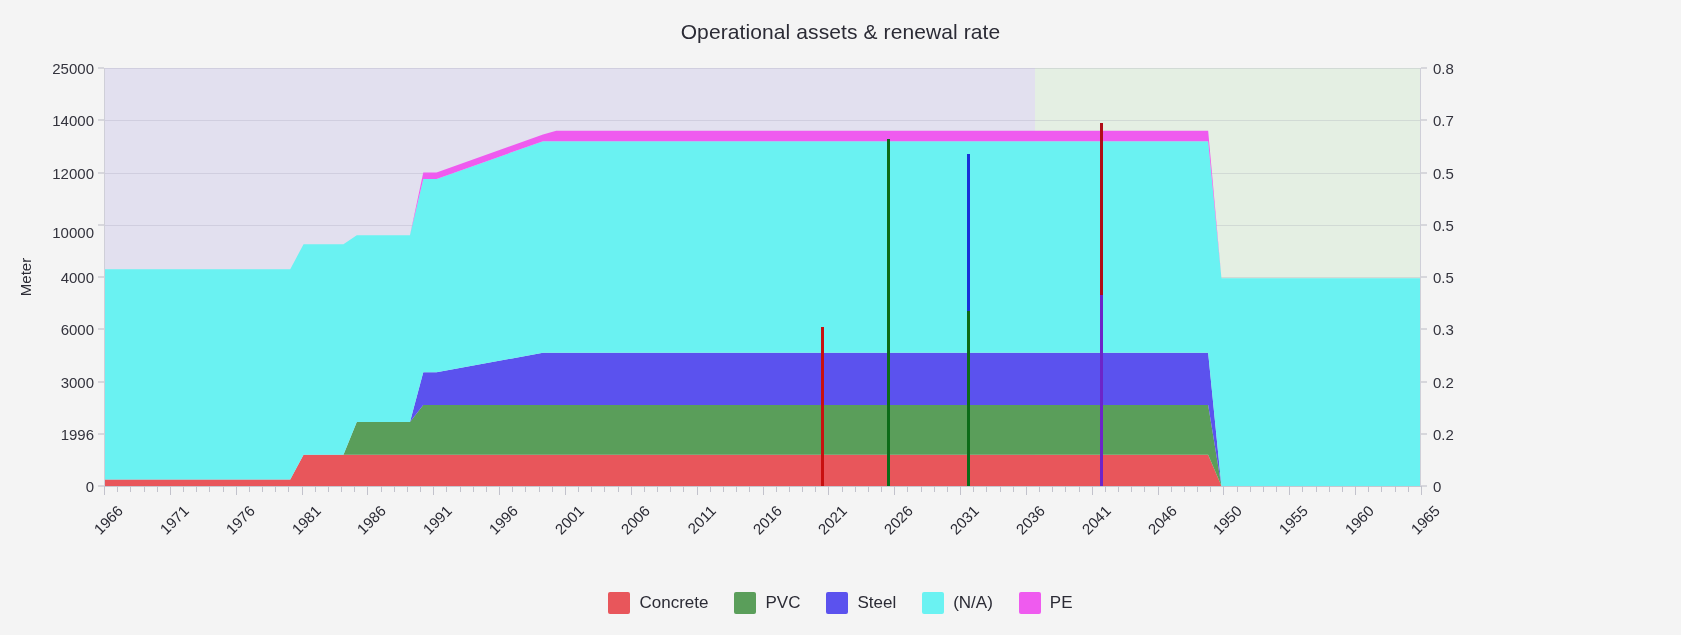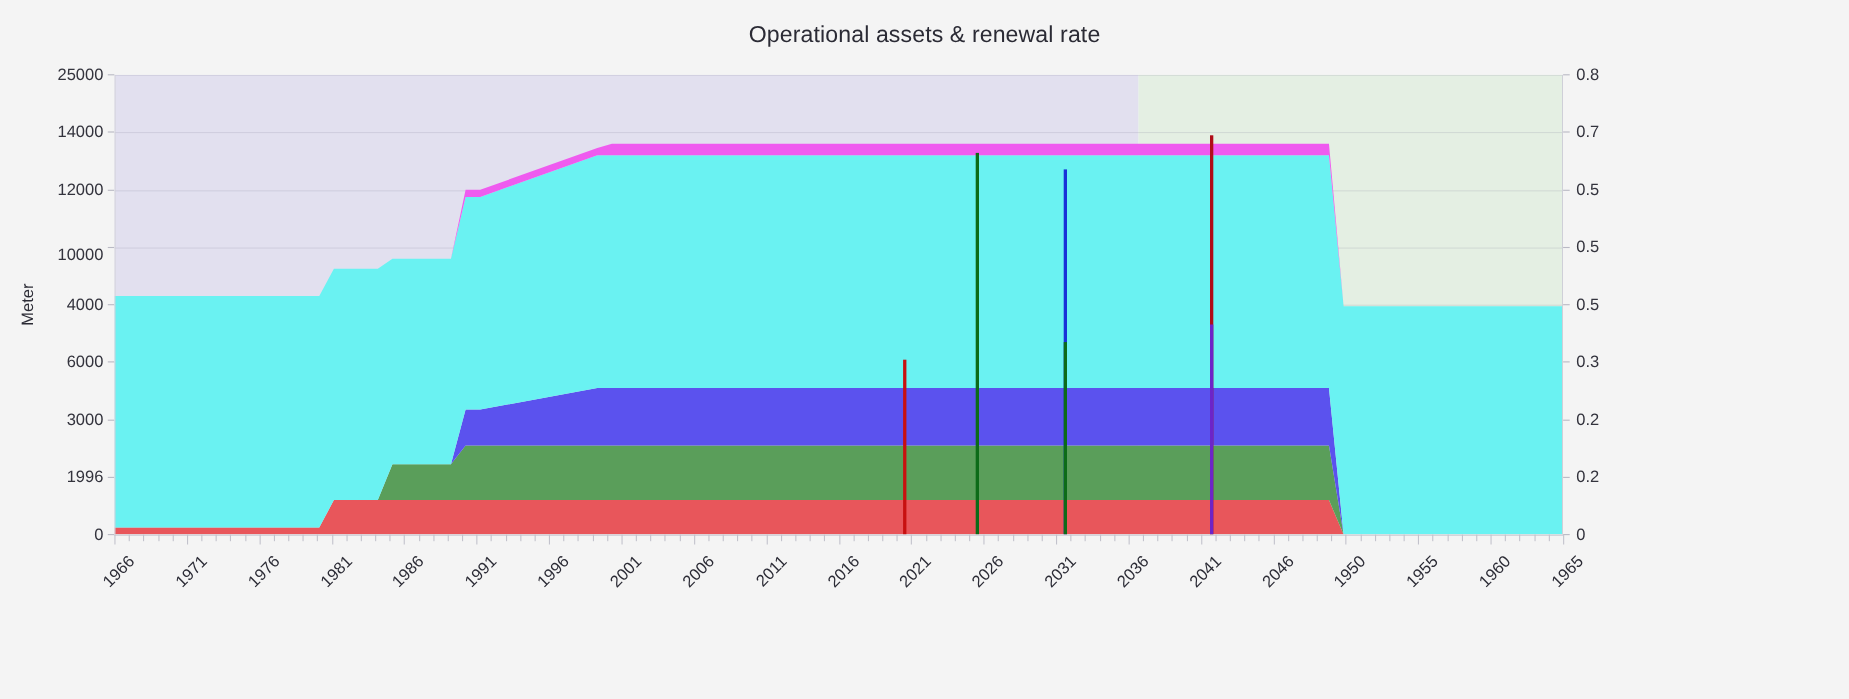--- a/index.html
+++ b/index.html
@@ -319,14 +319,36 @@
         <div class="xminor" style="left: 1237.98px; height: 6px;"></div>
         <div class="xminor" style="left: 1251.15px; height: 9px;"></div>
         <div class="xminor" style="left: 1264.32px; height: 6px;"></div>
         <div class="xminor" style="left: 1277.49px; height: 6px;"></div>
         <div class="xminor" style="left: 1290.66px; height: 6px;"></div>
         <div class="xminor" style="left: 1303.83px; height: 6px;"></div>
         <div class="xminor" style="left: 1317px; height: 9px;"></div>
       </div>
   </div>
 
+  <div class="legend">
+      <div class="legend-item">
+        <div class="legend-swatch" style="background: rgb(232, 86, 91);"></div>
+        <div class="legend-label">Concrete</div>
+      </div>
+      <div class="legend-item">
+        <div class="legend-swatch" style="background: rgb(90, 158, 90);"></div>
+        <div class="legend-label">PVC</div>
+      </div>
+      <div class="legend-item">
+        <div class="legend-swatch" style="background: rgb(91, 82, 238);"></div>
+        <div class="legend-label">Steel</div>
+      </div>
+      <div class="legend-item">
+        <div class="legend-swatch" style="background: rgb(106, 242, 242);"></div>
+        <div class="legend-label">(N/A)</div>
+      </div>
+      <div class="legend-item">
+        <div class="legend-swatch" style="background: rgb(239, 91, 239);"></div>
+        <div class="legend-label">PE</div>
+      </div>
+    </div>
 
 </div>
 
 </body></html>

